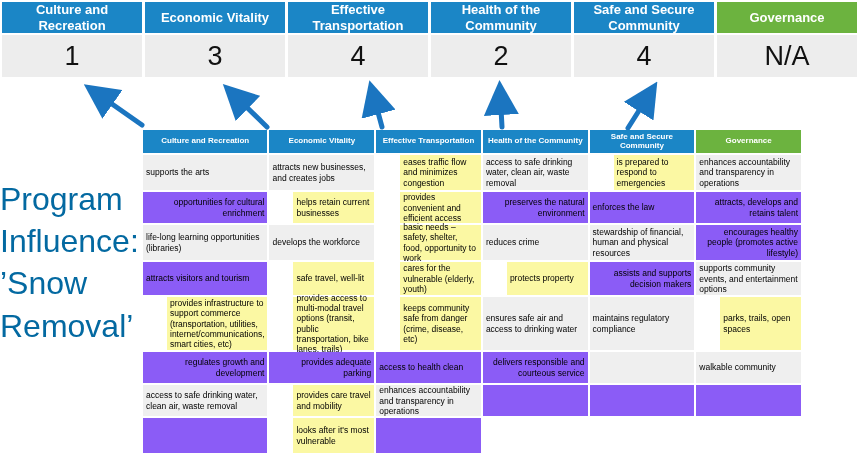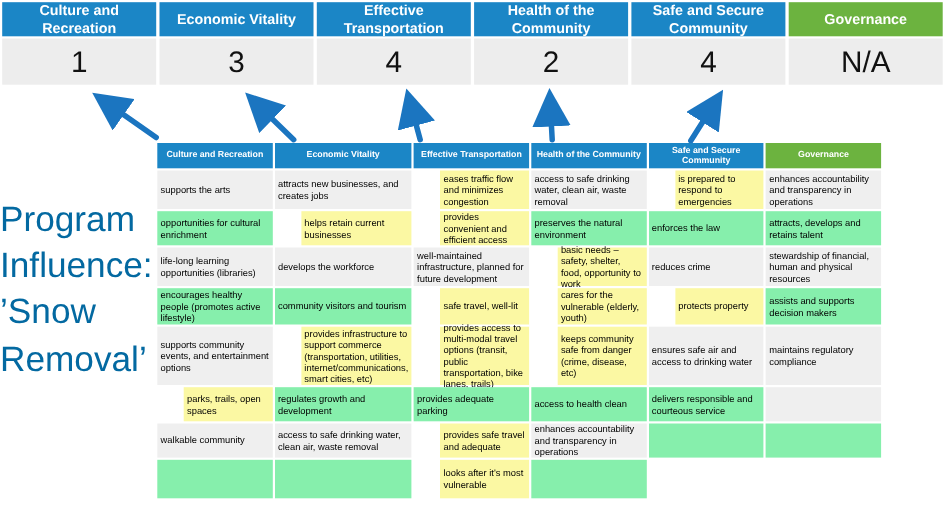--- a/index.html
+++ b/index.html
@@ -30,21 +30,21 @@
 
   
   .matrix{position:absolute; left:143px; top:130px; width:658px;
     display:grid; grid-template-columns:repeat(6,1fr);
     grid-template-rows:23px 35px 31px 35px 33px 53px 31px 31px 35px; gap:2px;}
   .mhead{background:var(--blue); color:#fff; font-weight:bold; font-size:8px; line-height:1.1;
     display:flex; align-items:center; justify-content:center; text-align:center; padding:1px 2px;}
   .mhead.green{background:var(--green);}
   .mcell{font-size:8.5px; line-height:1.18; color:#000; padding:2px 3px;
     display:flex; align-items:center; text-align:left;}
-  .mcell.plain{background:#86efac;}
+  .mcell.plain{background:#8b5cf6;text-align:right;}
   .mcell.shade{background:var(--shade);}
   .mcell.hl{background:var(--hl);margin-left:24px;}
 </style>
 </head>
 <body>
 
 <div class="stage">
 
   <div class="scorecard">
     <div class="pillar-header">Culture and Recreation</div>
@@ -94,45 +94,44 @@
       <div class="mcell hl">is prepared to respond to emergencies</div>
       <div class="mcell shade">enhances accountability and transparency in operations</div>
       <div class="mcell plain">opportunities for cultural enrichment</div>
       <div class="mcell hl">helps retain current businesses</div>
       <div class="mcell hl">provides convenient and efficient access</div>
       <div class="mcell plain">preserves the natural environment</div>
       <div class="mcell plain">enforces the law</div>
       <div class="mcell plain">attracts, develops and retains talent</div>
       <div class="mcell shade">life-long learning opportunities (libraries)</div>
       <div class="mcell shade">develops the workforce</div>
-      <div class="mcell shade">well-maintained infrastructure, planned for future development</div>
       <div class="mcell hl">basic needs – safety, shelter, food, opportunity to work</div>
       <div class="mcell shade">reduces crime</div>
       <div class="mcell shade">stewardship of financial, human and physical resources</div>
       <div class="mcell plain">encourages healthy people (promotes active lifestyle)</div>
-      <div class="mcell plain">community visitors and tourism</div>
+      <div class="mcell plain">attracts visitors and tourism</div>
       <div class="mcell hl">safe travel, well-lit</div>
       <div class="mcell hl">cares for the vulnerable (elderly, youth)</div>
       <div class="mcell hl">protects property</div>
       <div class="mcell plain">assists and supports decision makers</div>
       <div class="mcell shade">supports community events, and entertainment options</div>
       <div class="mcell hl">provides infrastructure to support commerce (transportation, utilities, internet/communications, smart cities, etc)</div>
       <div class="mcell hl">provides access to multi-modal travel options (transit, public transportation, bike lanes, trails)</div>
       <div class="mcell hl">keeps community safe from danger (crime, disease, etc)</div>
       <div class="mcell shade">ensures safe air and access to drinking water</div>
       <div class="mcell shade">maintains regulatory compliance</div>
       <div class="mcell hl">parks, trails, open spaces</div>
       <div class="mcell plain">regulates growth and development</div>
       <div class="mcell plain">provides adequate parking</div>
       <div class="mcell plain">access to health clean</div>
       <div class="mcell plain">delivers responsible and courteous service</div>
       <div class="mcell shade"></div>
       <div class="mcell shade">walkable community</div>
       <div class="mcell shade">access to safe drinking water, clean air, waste removal</div>
-      <div class="mcell hl">provides safe travel and adequate</div>
+      <div class="mcell hl">provides care travel and mobility</div>
       <div class="mcell shade">enhances accountability and transparency in operations</div>
       <div class="mcell plain"></div>
       <div class="mcell plain"></div>
       <div class="mcell plain"></div>
       <div class="mcell plain"></div>
       <div class="mcell hl">looks after it's most vulnerable</div>
       <div class="mcell plain"></div>
     </div>
 
 </div>

